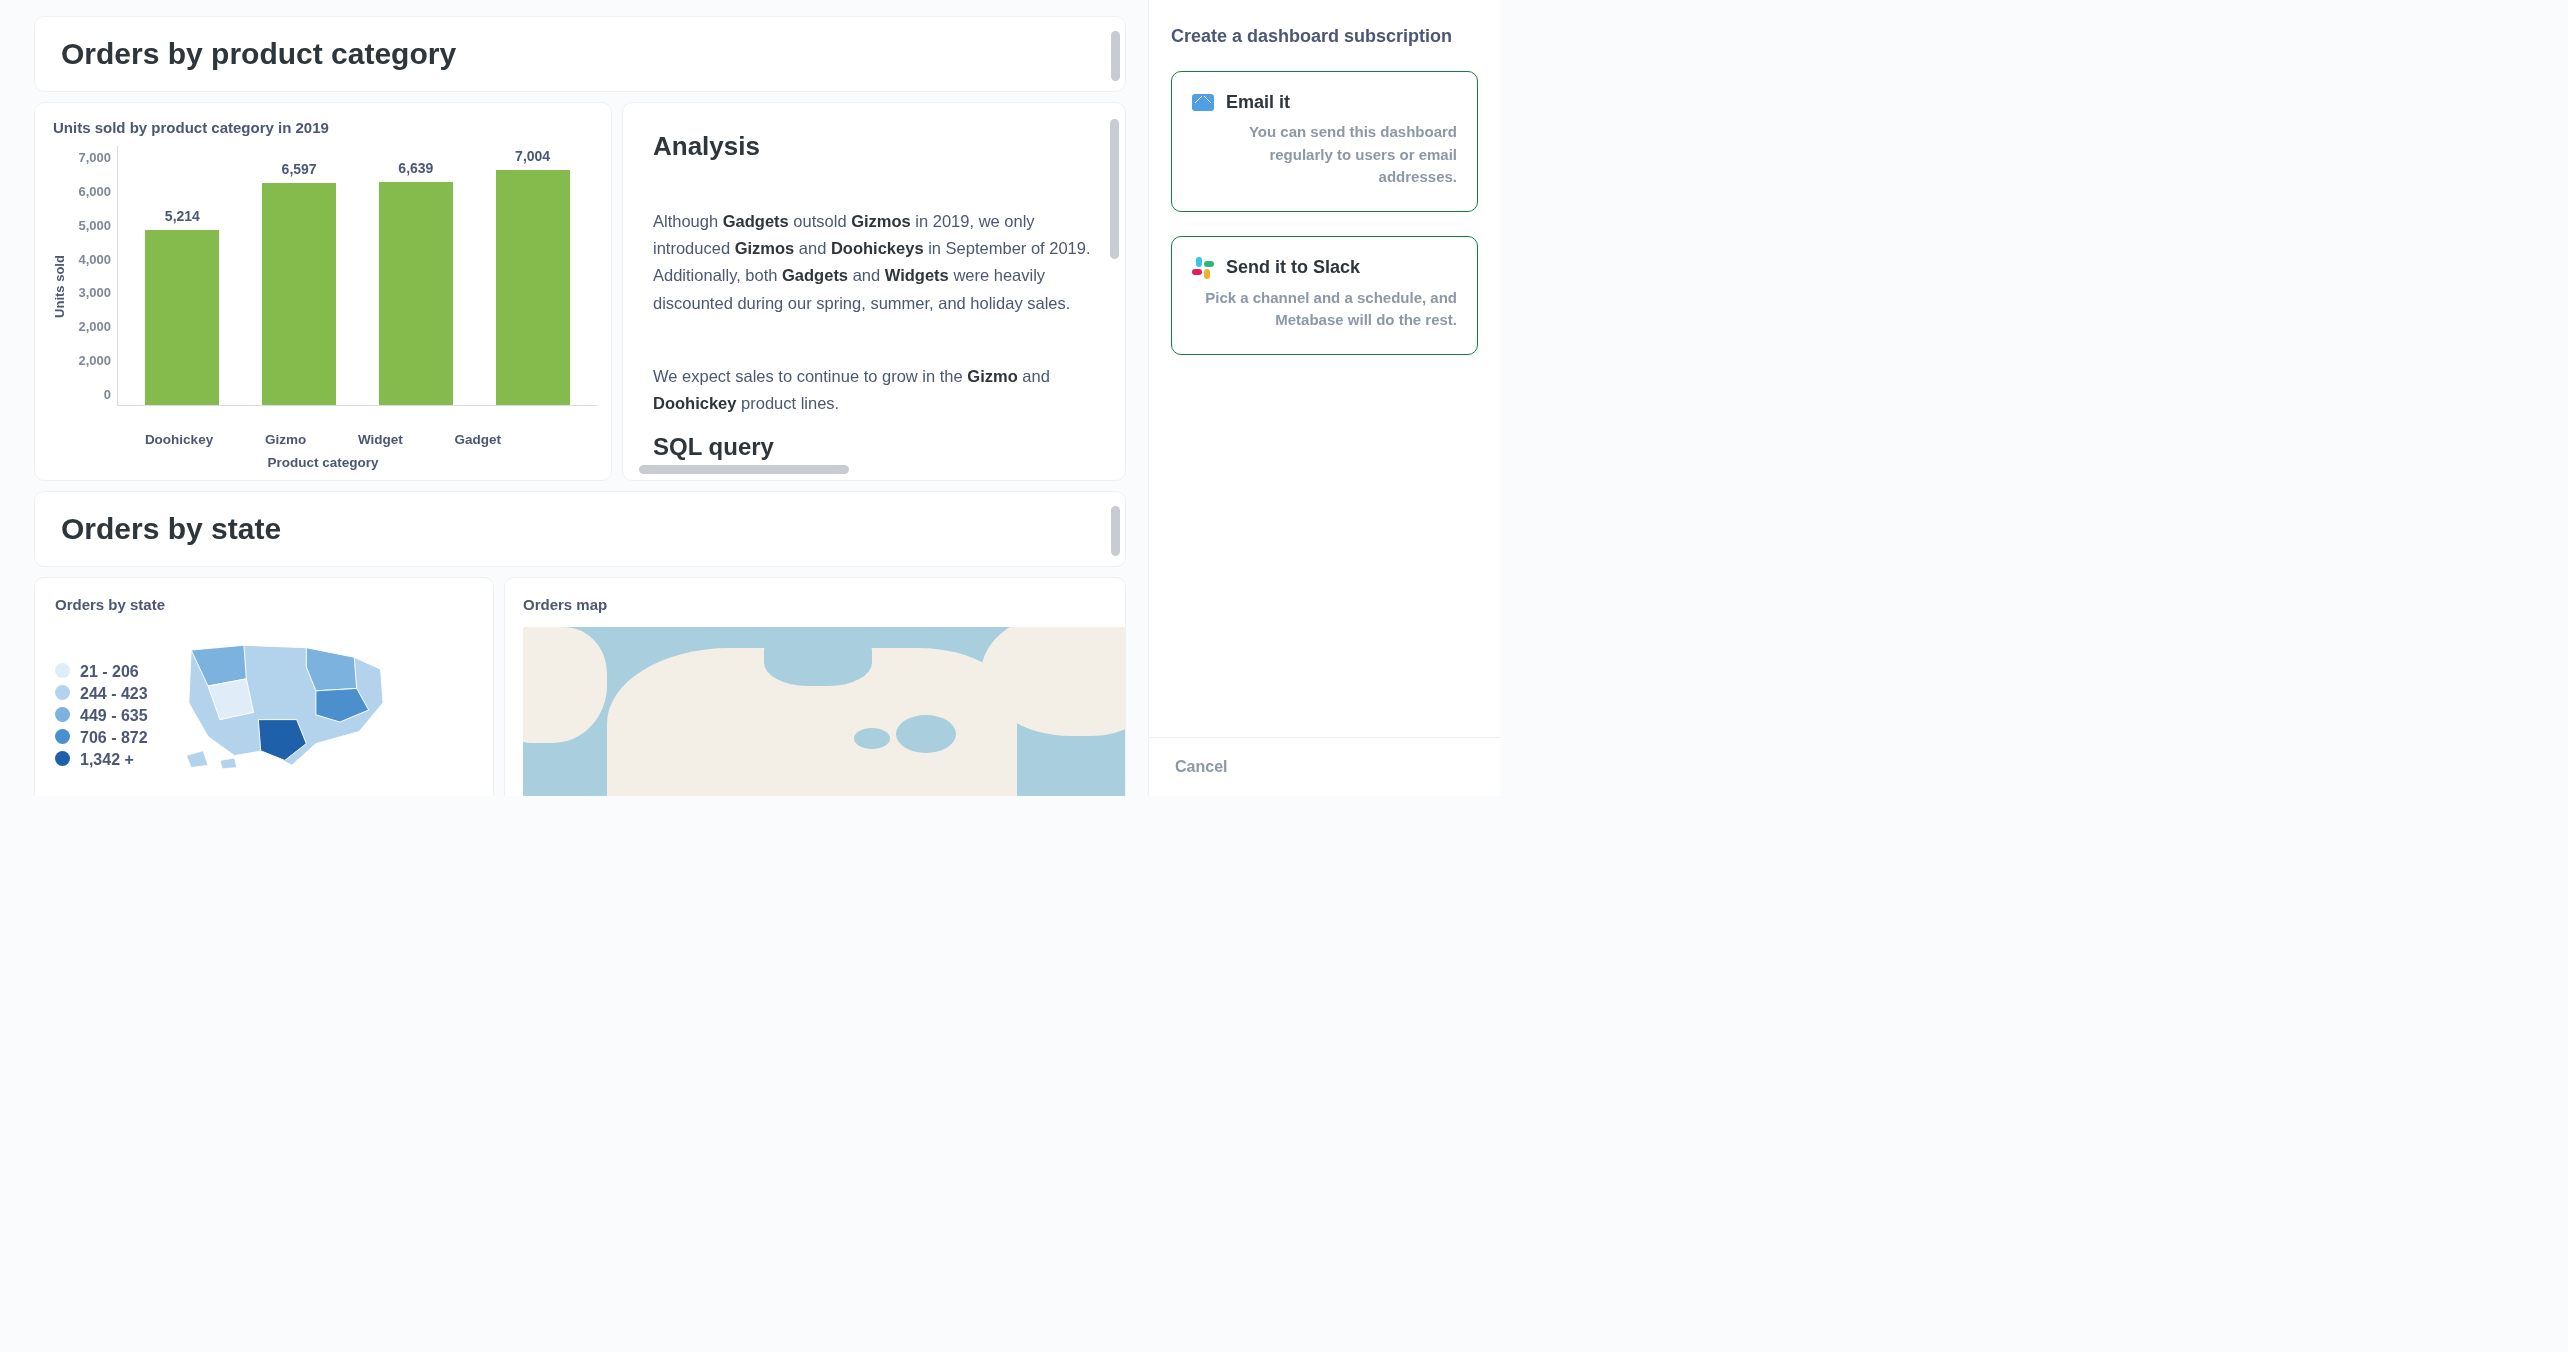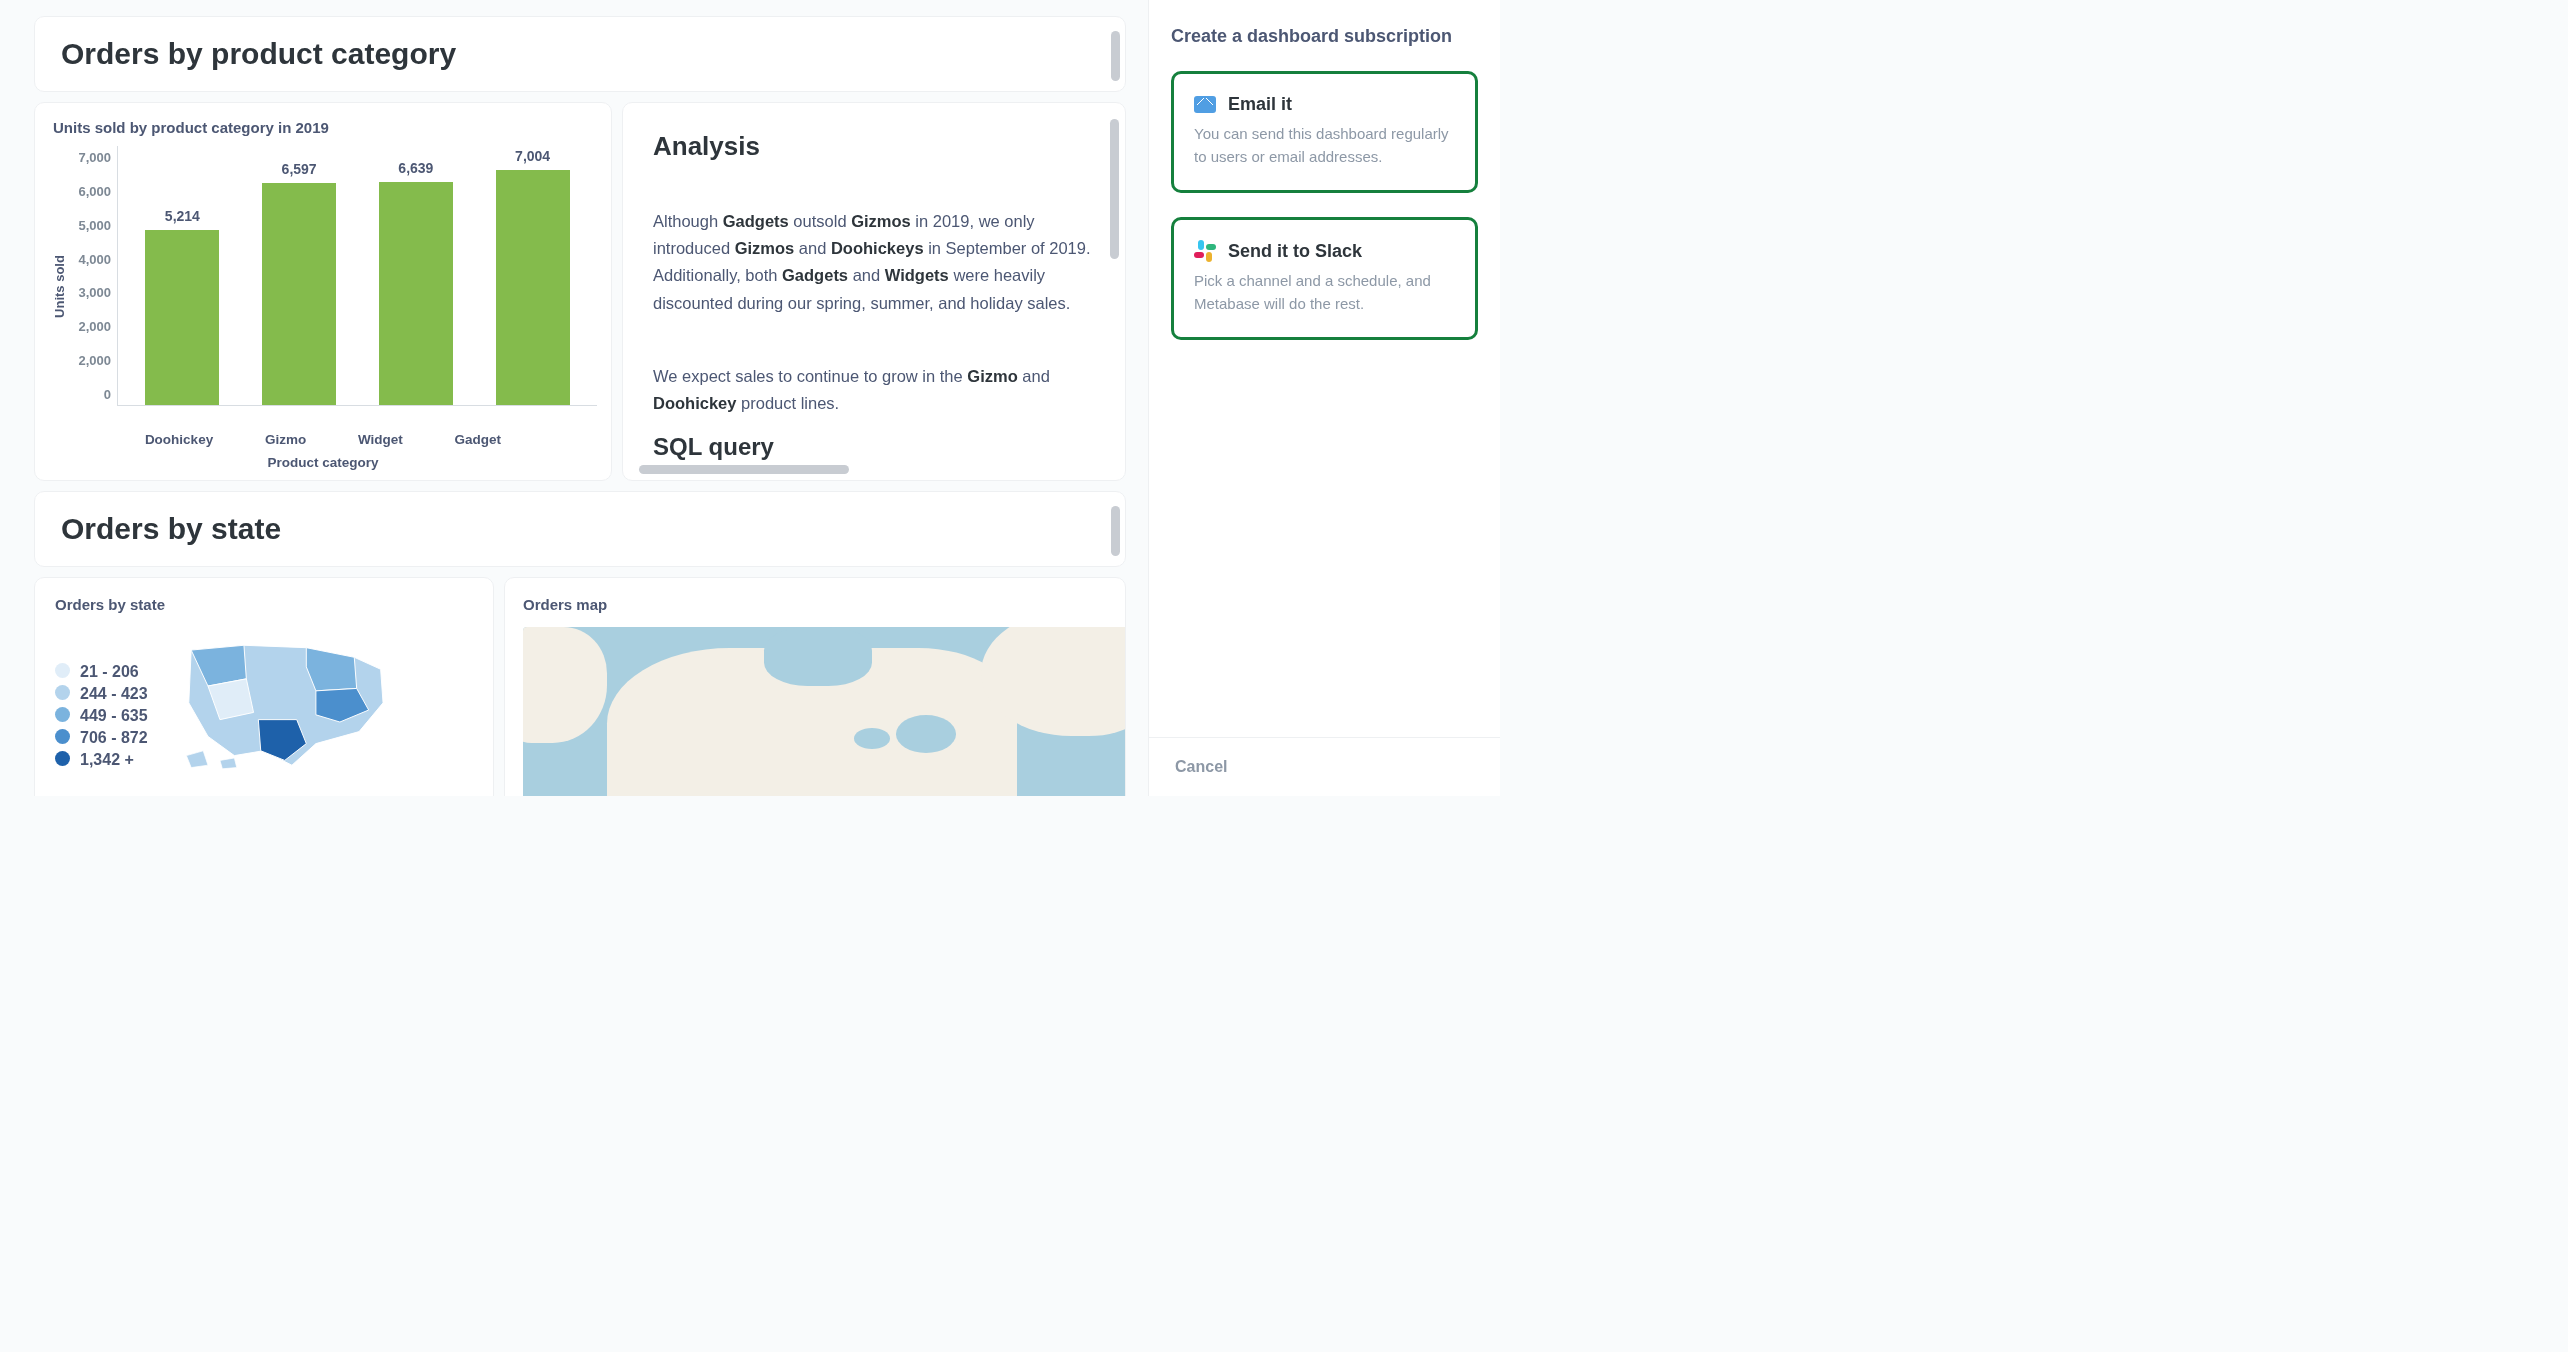--- a/index.html
+++ b/index.html
@@ -26,41 +26,43 @@
     padding: 26px 22px 0 22px;
     position: relative;
   }
   .side-title {
     font-size: 18px;
     font-weight: 700;
     color: #4c5773;
     margin-bottom: 24px;
   }
   .sub-card {
-    border: 3px solid #15803d;
+    border: 1px solid #15803d;
     border-radius: 10px;
     padding: 20px 20px 22px 20px;
     margin-bottom: 24px;
     cursor: pointer;
+    text-align: right;
   }
   .sub-card-head {
     display: flex;
     align-items: center;
     gap: 12px;
     margin-bottom: 8px;
   }
   .sub-card-title {
     font-size: 18px;
     font-weight: 700;
     color: #2e353b;
   }
   .sub-card-desc {
     font-size: 15px;
     color: #8d98a6;
     line-height: 1.5;
+    font-weight: bold;
   }
   .email-icon {
     width: 22px; height: 17px;
     background: #509ee3;
     border-radius: 3px;
     position: relative;
   }
   .email-icon::after {
     content: "";
     position: absolute;

